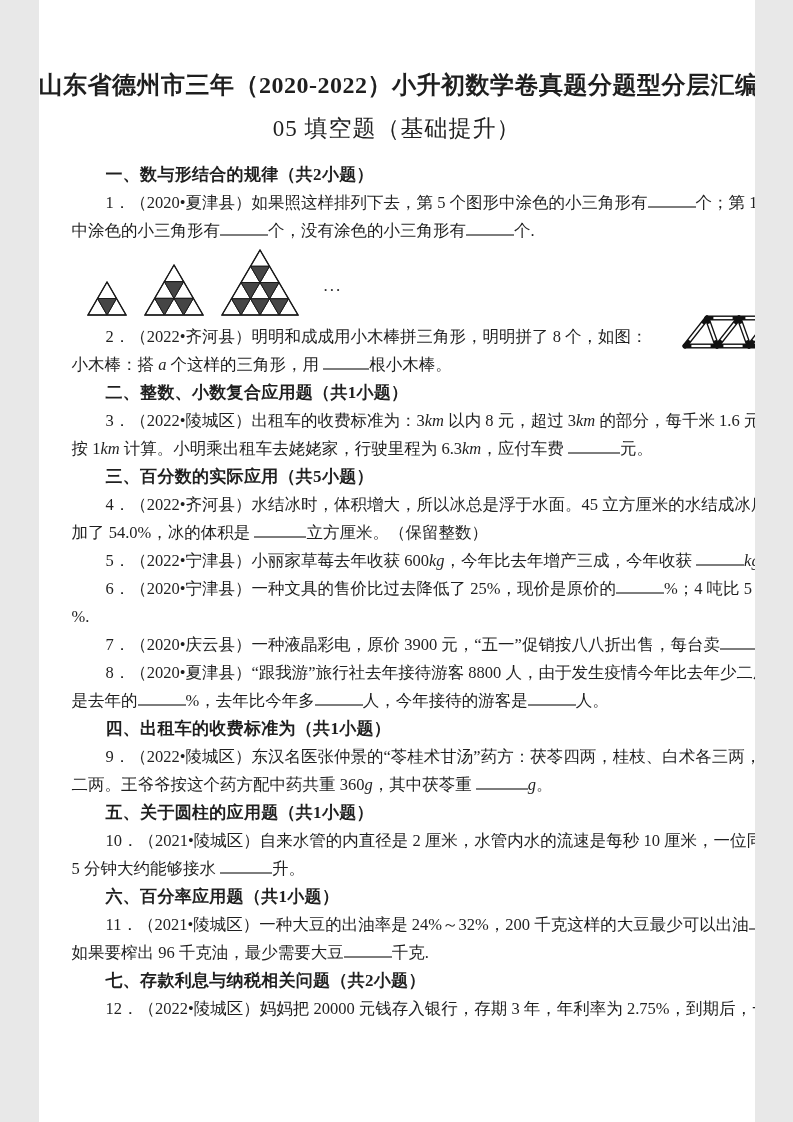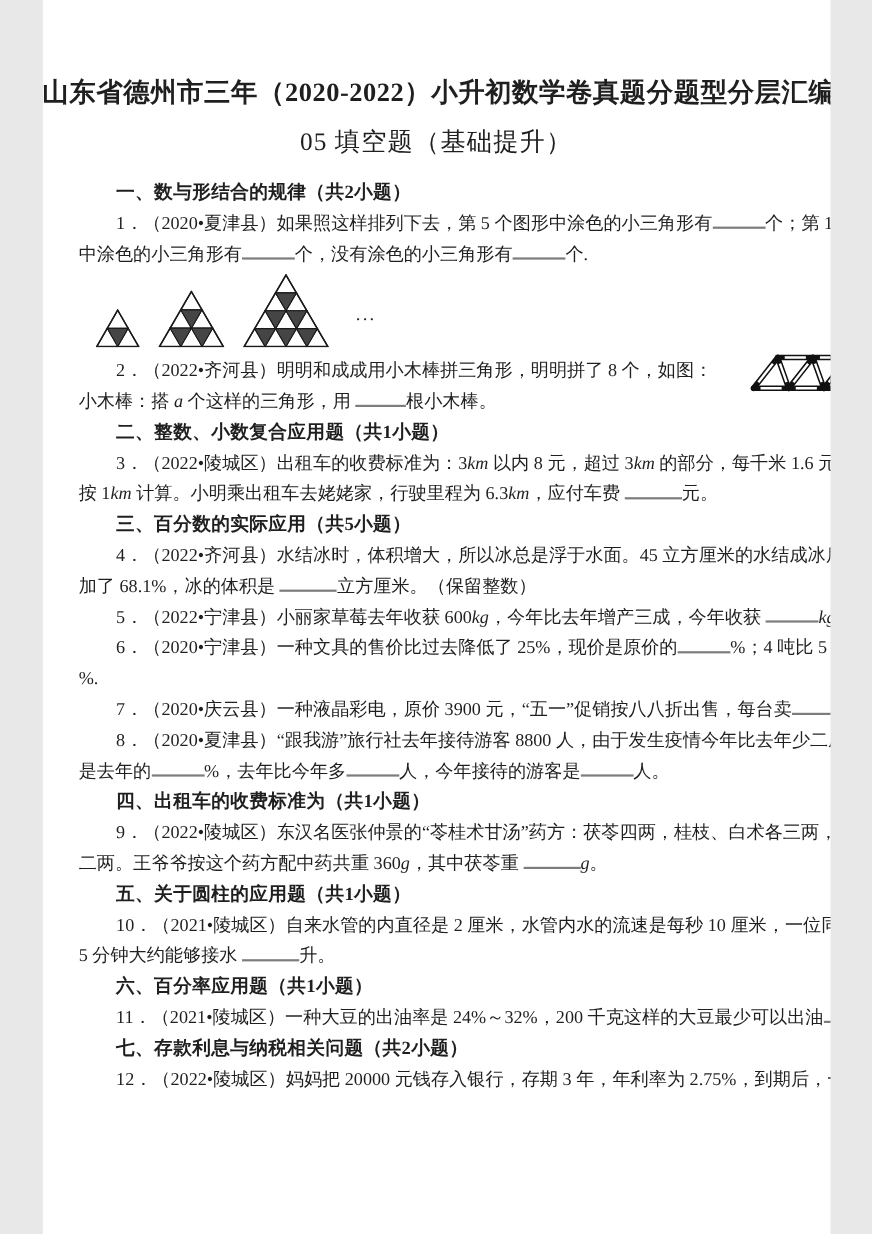--- a/index.html
+++ b/index.html
@@ -38,21 +38,21 @@
   .fig-triangles {
     height:78px; box-sizing:border-box;
     display:flex; align-items:flex-end; gap:17px;
     padding:4px 0 7px 15px;
   }
   .fig-triangles svg { display:block; }
   .tri-ellipsis {
     font-size:17px; letter-spacing:2px;
     margin:0 0 20px 8px; color:#2a2a2a;
   }
-  .flexline { display:flex; align-items:center;gap:30px; }
+  .flexline { display:flex; align-items:flex-end;gap:30px; }
   .flexline .stick-svg { margin:0 2px -1px 4px; flex:0 0 auto; }
 </style>
 </head>
 <body>
 
 <div class="page">
   <div class="header">
     <div class="title">山东省德州市三年（2020-2022）小升初数学卷真题分题型分层汇编</div>
     <div class="subtitle">05 填空题（基础提升）</div>
   </div>
@@ -139,31 +139,32 @@
           <line x1="105.4" y1="36" x2="124.6" y2="36" stroke="#ffffff" stroke-width="2.2"></line>
           <line x1="127.4" y1="8" x2="146.6" y2="8" stroke="#ffffff" stroke-width="2.2"></line>
         </svg>
       </div>
       <div class="line"><span>小木棒：搭 </span><i class="iv">a</i><span> 个这样的三角形，用 </span><span class="blank" style="width: 46px;"></span><span>根小木棒。</span></div>
       <div class="line section indent">二、整数、小数复合应用题（共1小题）</div>
       <div class="line indent"><span>3．（2022•陵城区）出租车的收费标准为：3</span><i class="iv">km</i><span> 以内 8 元，超过 3</span><i class="iv">km</i><span> 的部分，每千米 1.6 元，不足 1</span></div>
       <div class="line"><span>按 1</span><i class="iv">km</i><span> 计算。小明乘出租车去姥姥家，行驶里程为 6.3</span><i class="iv">km</i><span>，应付车费 </span><span class="blank" style="width: 52px;"></span><span>元。</span></div>
       <div class="line section indent">三、百分数的实际应用（共5小题）</div>
       <div class="line indent"><span>4．（2022•齐河县）水结冰时，体积增大，所以冰总是浮于水面。45 立方厘米的水结成冰后，体积增</span></div>
-      <div class="line"><span>加了 68.1%，冰的体积是 </span><span class="blank" style="width: 52px;"></span><span>立方厘米。（保留整数）</span></div>
+      <div class="line"><span>加了 54.0%，冰的体积是 </span><span class="blank" style="width: 52px;"></span><span>立方厘米。（保留整数）</span></div>
       <div class="line indent"><span>5．（2022•宁津县）小丽家草莓去年收获 600</span><i class="iv">kg</i><span>，今年比去年增产三成，今年收获 </span><span class="blank" style="width: 48px;"></span><i class="iv">kg</i><span>。</span></div>
       <div class="line indent"><span>6．（2020•宁津县）一种文具的售价比过去降低了 25%，现价是原价的</span><span class="blank" style="width: 48px;"></span><span>%；4 吨比 5 吨少</span></div>
       <div class="line"><span>%.</span></div>
       <div class="line indent"><span>7．（2020•庆云县）一种液晶彩电，原价 3900 元，“五一”促销按八八折出售，每台卖</span><span class="blank" style="width: 48px;"></span><span>元.</span></div>
       <div class="line indent"><span>8．（2020•夏津县）“跟我游”旅行社去年接待游客 8800 人，由于发生疫情今年比去年少二成，今年</span></div>
       <div class="line"><span>是去年的</span><span class="blank" style="width: 48px;"></span><span>%，去年比今年多</span><span class="blank" style="width: 48px;"></span><span>人，今年接待的游客是</span><span class="blank" style="width: 48px;"></span><span>人。</span></div>
       <div class="line section indent">四、出租车的收费标准为（共1小题）</div>
       <div class="line indent"><span>9．（2022•陵城区）东汉名医张仲景的“苓桂术甘汤”药方：茯苓四两，桂枝、白术各三两，炙甘草</span></div>
       <div class="line"><span>二两。王爷爷按这个药方配中药共重 360</span><i class="iv">g</i><span>，其中茯苓重 </span><span class="blank" style="width: 52px;"></span><i class="iv">g</i><span>。</span></div>
       <div class="line section indent">五、关于圆柱的应用题（共1小题）</div>
       <div class="line indent"><span>10．（2021•陵城区）自来水管的内直径是 2 厘米，水管内水的流速是每秒 10 厘米，一位同学接水，</span></div>
       <div class="line"><span>5 分钟大约能够接水 </span><span class="blank" style="width: 52px;"></span><span>升。</span></div>
       <div class="line section indent">六、百分率应用题（共1小题）</div>
       <div class="line indent"><span>11．（2021•陵城区）一种大豆的出油率是 24%～32%，200 千克这样的大豆最少可以出油</span><span class="blank" style="width: 48px;"></span><span>千克，</span></div>
+      <div class="line"><span>如果要榨出 96 千克油，最少需要大豆</span><span class="blank" style="width: 48px;"></span><span>千克.</span></div>
       <div class="line section indent">七、存款利息与纳税相关问题（共2小题）</div>
       <div class="line indent"><span>12．（2022•陵城区）妈妈把 20000 元钱存入银行，存期 3 年，年利率为 2.75%，到期后，一共可以取</span></div>
     </div>
 </div>
 
 </body></html>

